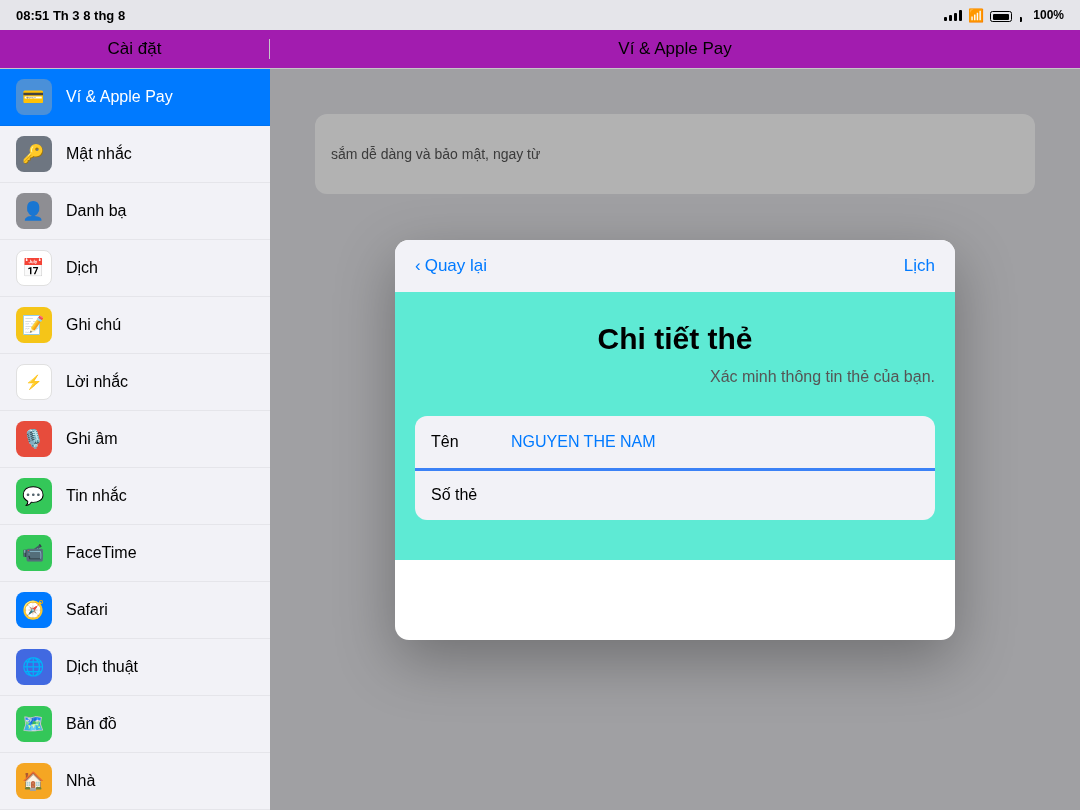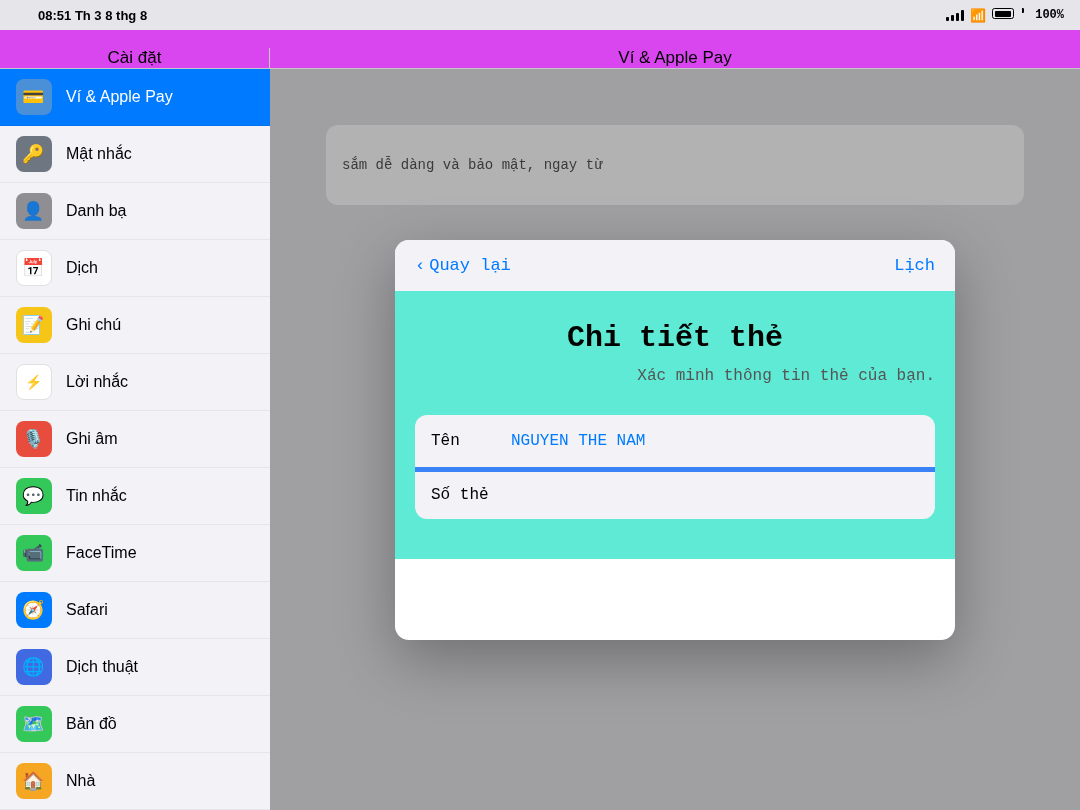--- a/index.html
+++ b/index.html
@@ -18,37 +18,37 @@
       top: 0; left: 0; right: 0;
       height: 30px;
       background: #e5e5ea;
       display: flex;
       align-items: center;
       padding: 0 16px;
       font-size: 13px;
       font-weight: 600;
       z-index: 100;
     }
-    .status-bar-time { flex: 1; margin-left: 22px; }
+    .status-bar-time { flex: 1; }
     .status-bar-icons {
       display: flex;
       align-items: center;
       gap: 6px;
     }
     .signal-bars {
       display: flex; align-items: flex-end; gap: 2px; height: 12px;
     }
     .signal-bars span {
       background: #000;
       width: 3px;
       border-radius: 1px;
     }
     .wifi-icon { font-size: 13px; }
     .battery-icon {
-      display: flex; align-items: flex-start; gap: 8px; font-family: Liberation Mono, monospace;
+      display: flex; align-items: flex-end; gap: 8px;
     }
     .battery-body {
       width: 22px; height: 11px;
       border: 1.5px solid #000;
       border-radius: 2.5px;
       position: relative;
       display: flex; align-items: center; padding: 1.5px;
     }
     .battery-fill {
       background: #000;
@@ -66,23 +66,23 @@
     .layout {
       position: absolute;
       top: 30px; left: 0; right: 0; bottom: 0;
       display: flex;
       flex-direction: column;
     }
 
     
     .nav-bar {
       height: 50px;
-      background: #d946ef;
-      display: flex;
-      align-items: flex-end;
+      background: #a21caf;
+      display: flex;
+      align-items: center;
       border-bottom: 1px solid #c6c6c8;
     }
     .nav-left {
       width: 270px;
       display: flex;
       justify-content: center;
       align-items: center;
       font-size: 17px;
       font-weight: 400;
       color: #000;
@@ -143,23 +143,22 @@
       font-size: 16px;
       color: #000;
     }
 
     
     .main-panel {
       flex: 1;
       display: flex;
       align-items: flex-start;
       justify-content: center;
-      padding: 36px;
+      padding: 25px;
       position: relative;
-      font-family: Liberation Mono, monospace;
     }
 
     
     .modal-overlay {
       position: absolute;
       top: 0; left: 0; right: 0; bottom: 0;
       background: rgba(0,0,0,0.3);
       display: flex;
       align-items: center;
       justify-content: center;
@@ -229,21 +228,21 @@
     }
 
     .form-row {
       display: flex;
       align-items: center;
       padding: 14px 16px;
       min-height: 52px;
     }
 
     .form-row + .form-row {
-      border-top: 5px solid #3b82f6;
+      border-top: 3px solid #3b82f6;
     }
 
     .form-label {
       font-size: 16px;
       color: #000;
       font-weight: 400;
       width: 80px;
       flex-shrink: 0;
     }
 

